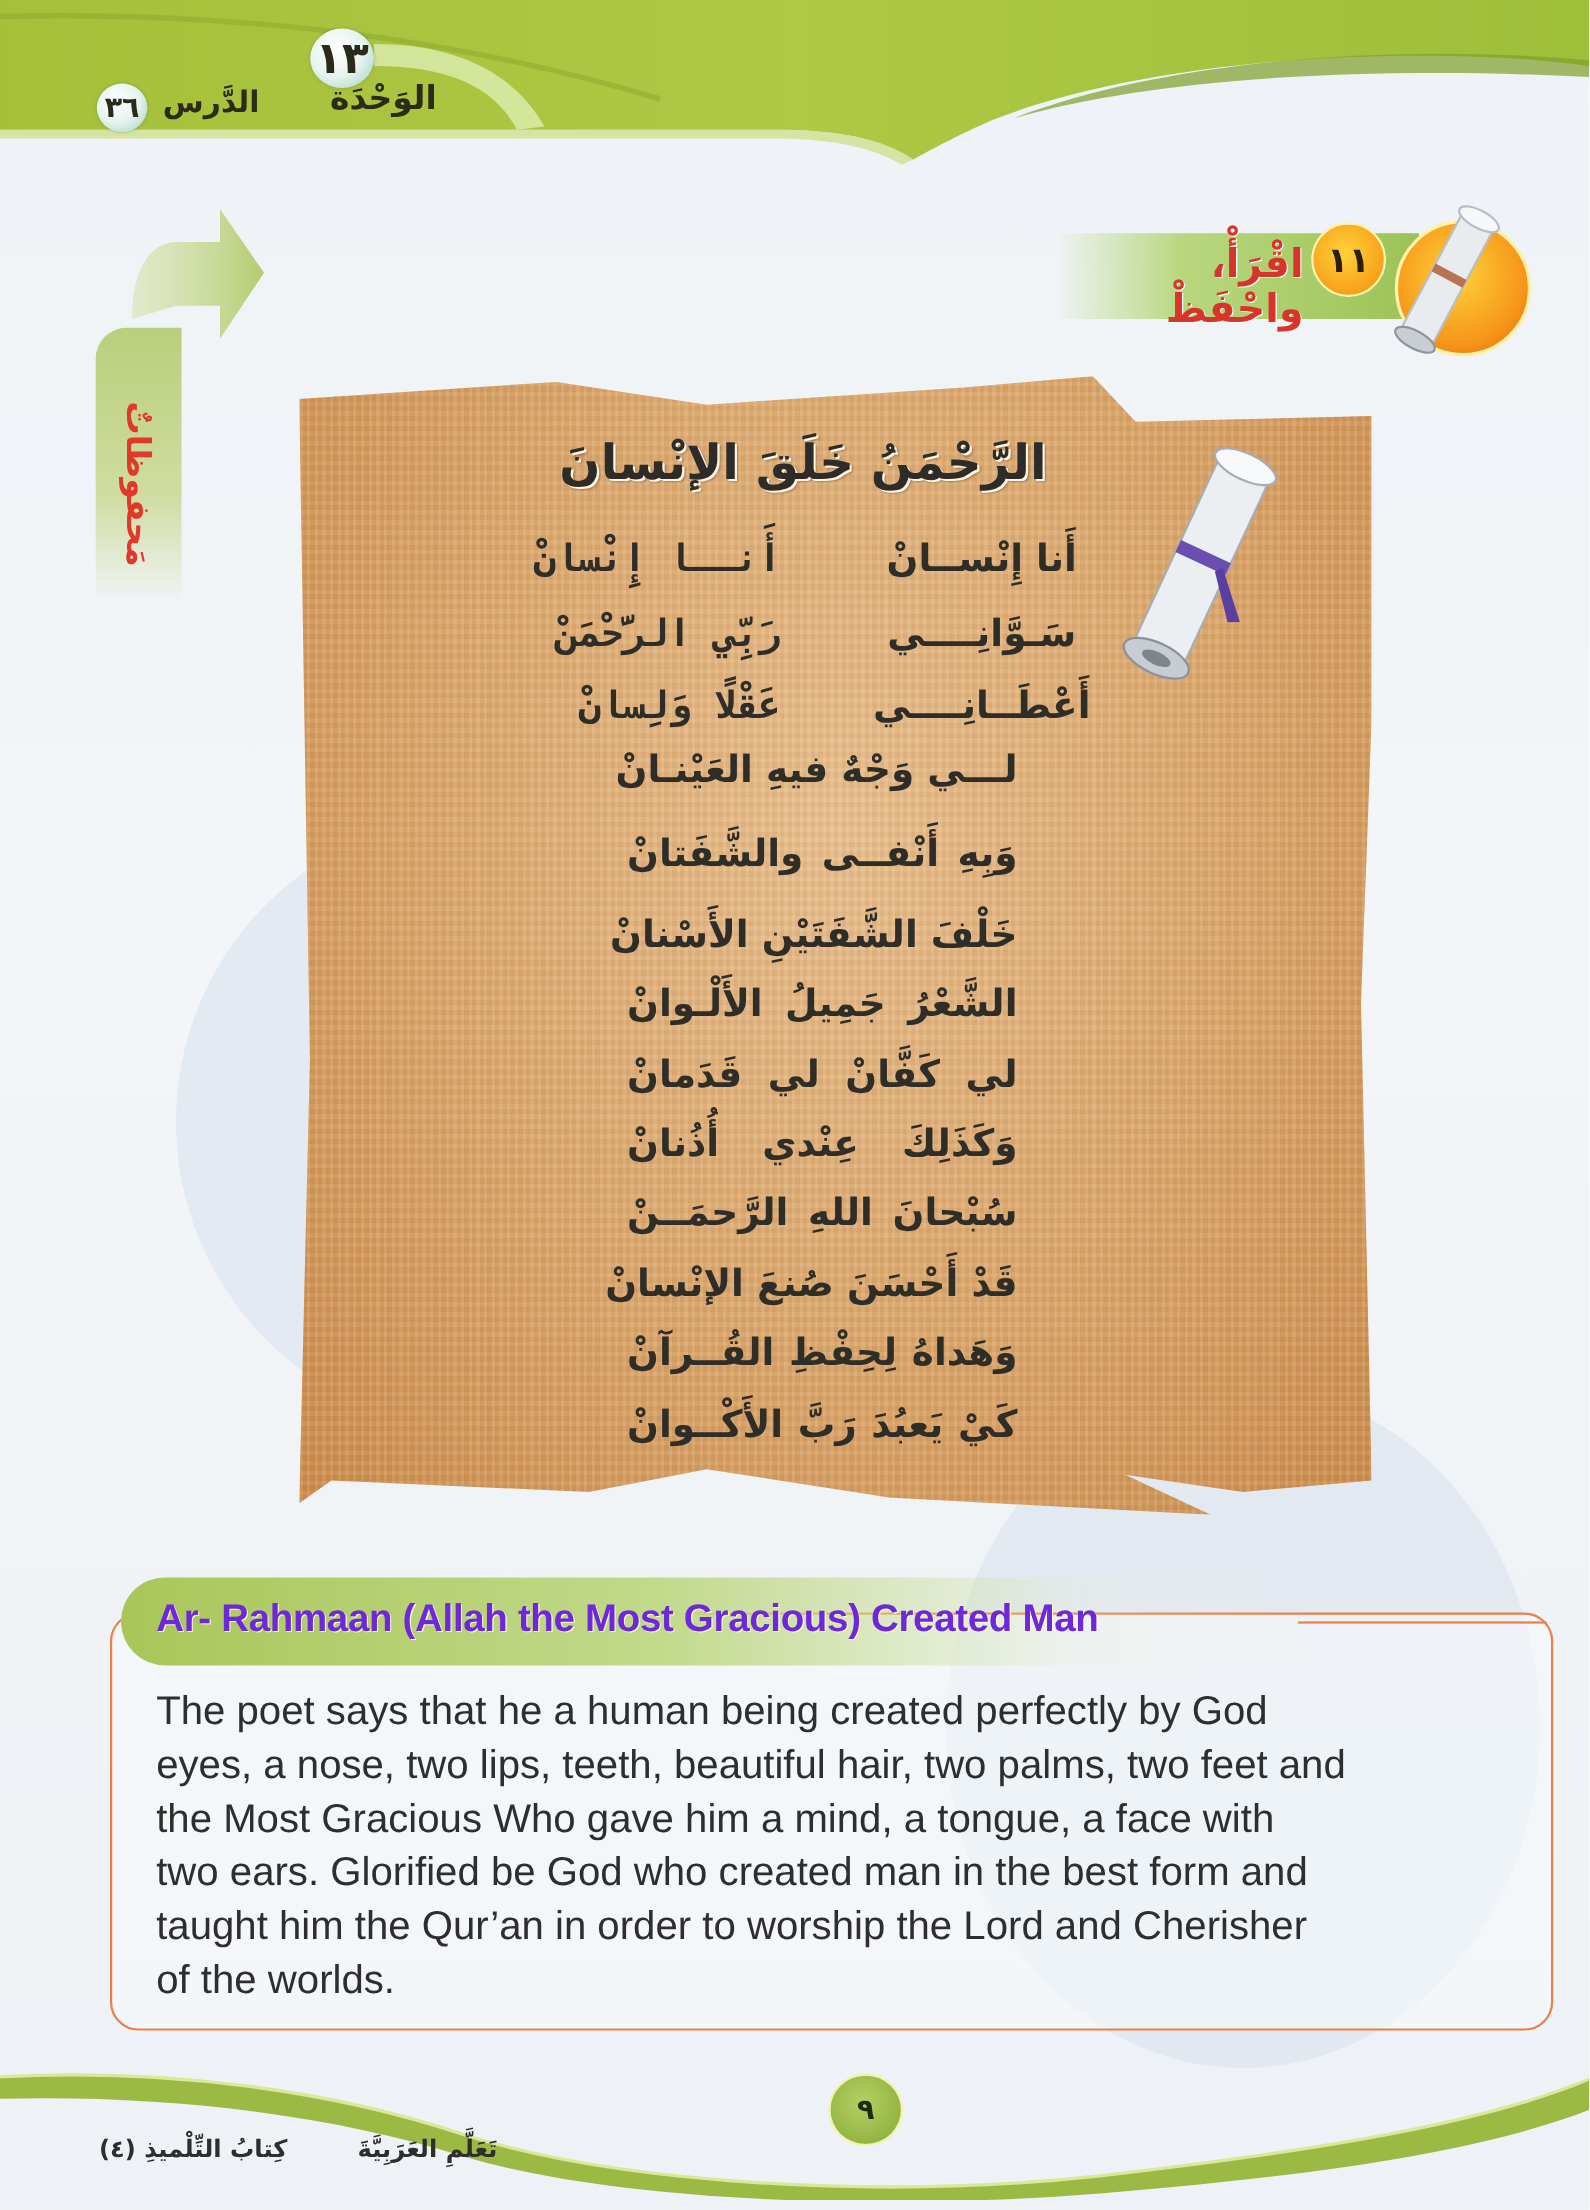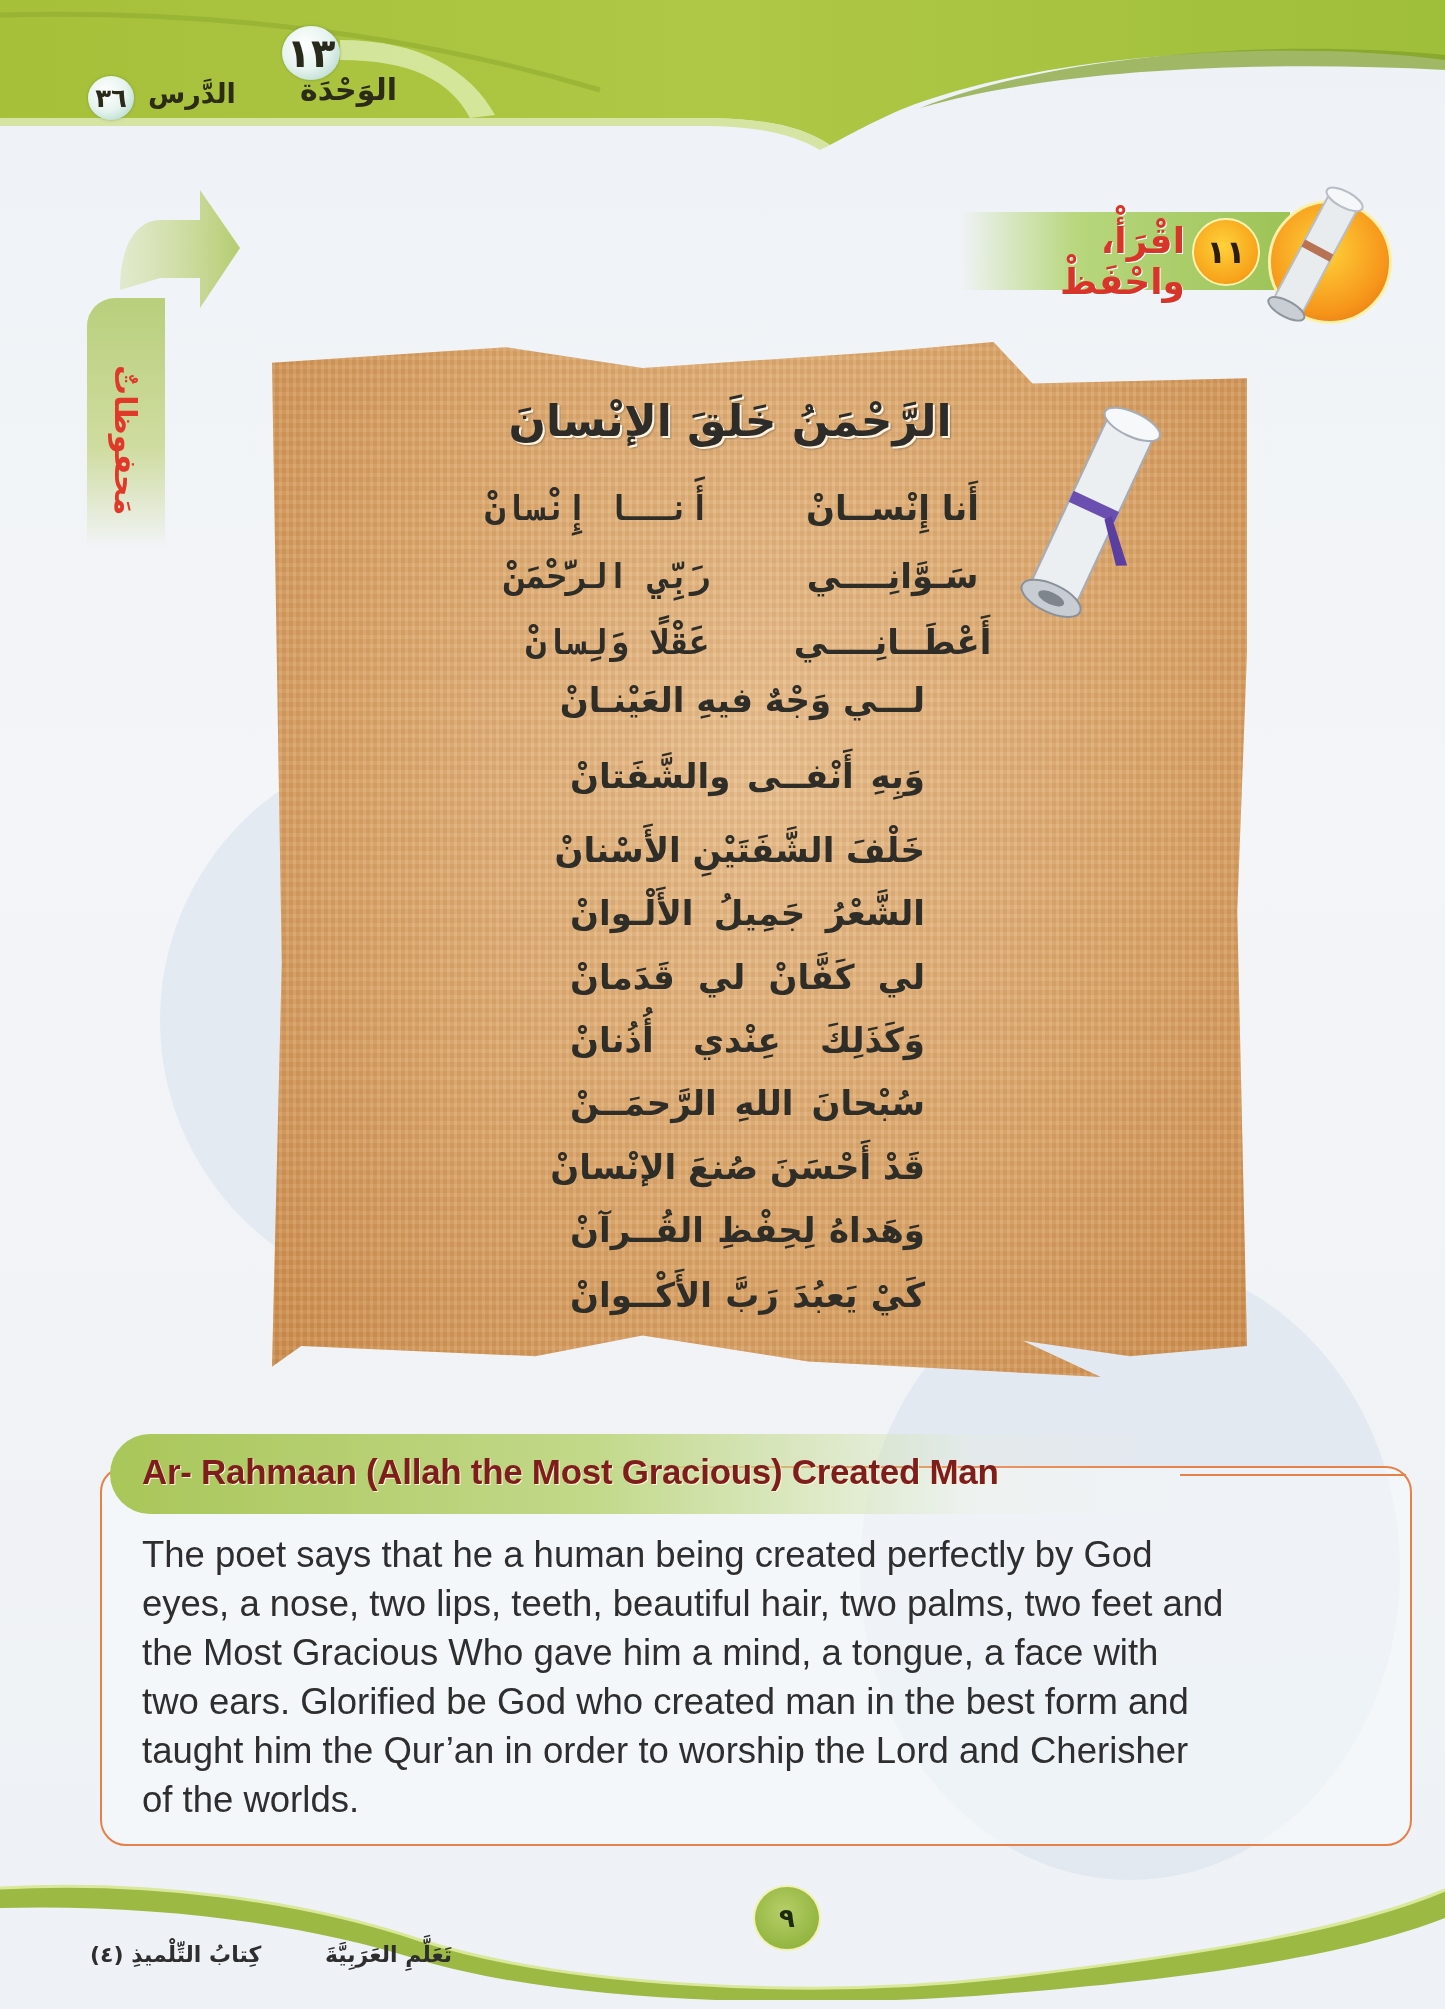--- a/index.html
+++ b/index.html
@@ -26,21 +26,21 @@
   .hdr-label { position:absolute; font-weight:bold; color:#2b2b18; font-size:30px; direction:rtl; }
 
   
   .activity-bar {
     position:absolute; left:960px; top:212px; width:330px; height:78px;
     background: linear-gradient(90deg, rgba(200,225,160,0) 0%, #b8d77e 35%, #9cc356 100%);
   }
   .activity-title { position:absolute; left:965px; top:220px; width:220px; text-align:right; direction:rtl;
     color:#d9342a; font-weight:bold; font-size:36px; text-shadow:1px 1px 0 #fff; }
   .activity-num {
-    position:absolute; left:1192px; top:218px; width:64px; height:64px; border-radius:50%;
+    position:absolute; left:1192px; top:202px; width:64px; height:64px; border-radius:50%;
     background: radial-gradient(circle at 45% 40%, #ffd23a 0%, #f7a21a 70%, #d77a0c 100%);
     border:2px solid #fff3b0; display:flex; align-items:center; justify-content:center;
     font-weight:bold; font-size:32px; color:#2b1e0a;
   }
   .activity-orb {
     position:absolute; left:1268px; top:200px; width:118px; height:118px; border-radius:50%;
     background: radial-gradient(circle at 45% 40%, #ffd23a 0%, #f6951a 65%, #d96a0c 100%);
     border:3px solid #fff0a8;
   }
 
@@ -88,21 +88,21 @@
     background: rgba(247,250,252,0.6);
   }
   .eng-header {
     position:absolute; left:110px; top:1434px; width:1080px; height:80px;
     border-radius:40px 0 0 40px;
     background: linear-gradient(90deg, #a9c659 0%, #c2d98a 45%, rgba(230,238,210,0.2) 80%, rgba(240,244,240,0) 100%);
   }
   .eng-header-line { position:absolute; left:1180px; top:1474px; width:226px; height:2px; background:#e8804a; }
   .eng-title {
     position:absolute; left:142px; top:1452px; font-family:"Liberation Sans", sans-serif;
-    font-weight:bold; font-size:35px; color:#7f1d1d; letter-spacing:-0.3px;
+    font-weight:bold; font-size:35px; color:#6d28d9; letter-spacing:-0.3px;
     text-shadow: 1px 1px 0 #fff7d8;
     white-space:nowrap;
   }
   .eng-body {
     position:absolute; left:142px; top:1530px; width:1200px;
     font-family:"Liberation Sans", sans-serif; font-size:36.5px; line-height:49px; color:#2e2e2e;
   }
   .eng-body span { display:block; white-space:nowrap; }
 
   

